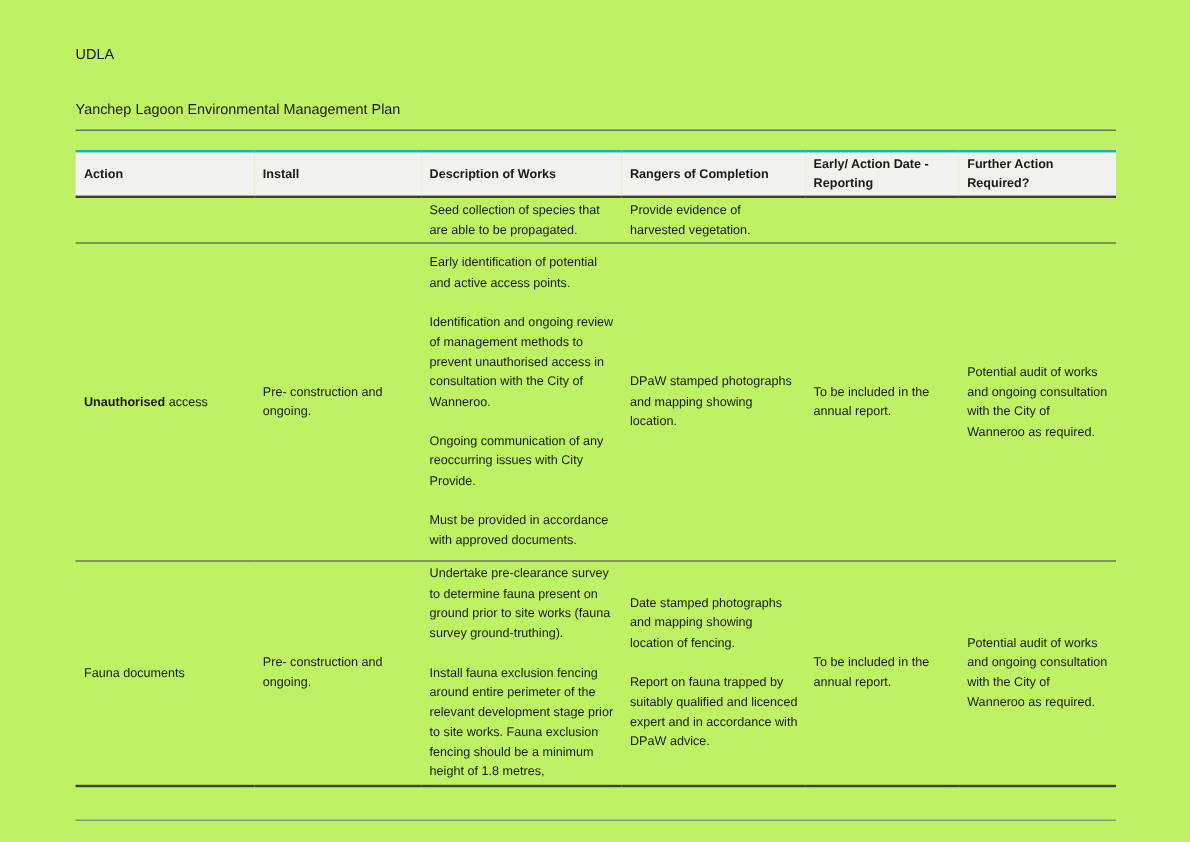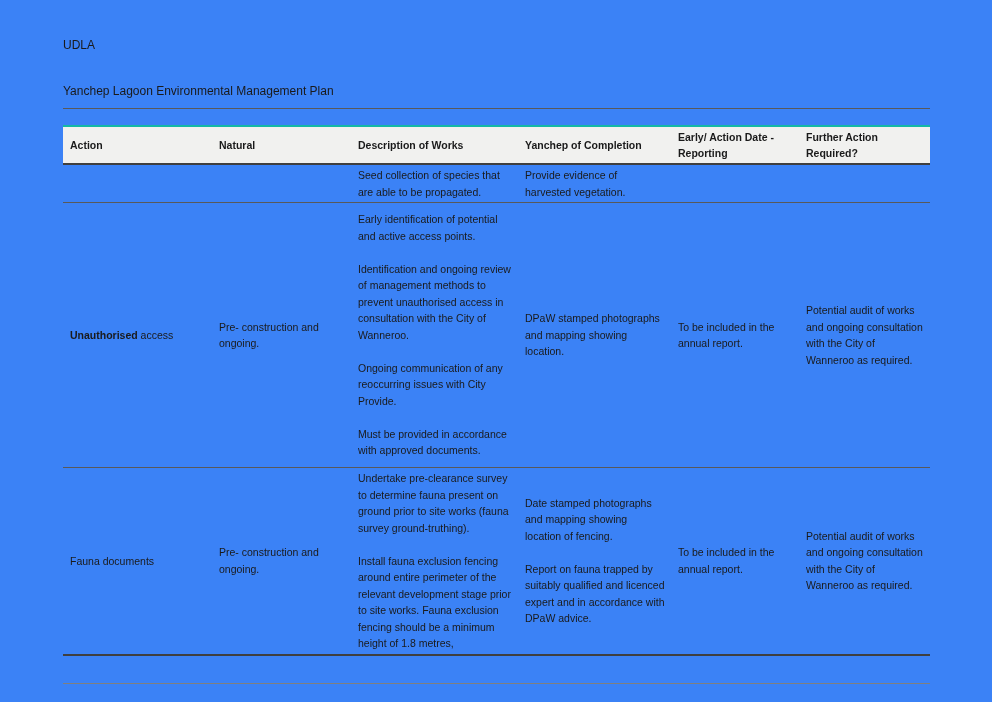--- a/index.html
+++ b/index.html
@@ -1,21 +1,21 @@
 <!DOCTYPE html>
 <html><head>
 <meta charset="utf-8">
 <style>
   * { margin: 0; padding: 0; box-sizing: border-box; }
   html, body { background: #ffffff; }
   .page {
     position: relative;
     width: 992px;
     height: 702px;
-    background: #3b82f6;
+    background: #bef264;
     font-family: "Liberation Sans", sans-serif;
     color: #1a1a1a;
     overflow: hidden;
   }
   .content { padding: 36px 62px 0 63px; }
 
   
   .doc-header .org { font-size: 12px; line-height: 18px; font-weight: 400; }
   .doc-header .title { font-size: 12px; line-height: 18px; font-weight: 400; margin-top: 28px; }
   .title-rule { border: none; border-top: 1.5px solid #595959; margin-top: 8px; }
@@ -87,23 +87,23 @@
         <col style="width:149px">
         <col style="width:139px">
         <col style="width:167px">
         <col style="width:153px">
         <col style="width:128px">
         <col style="width:131px">
       </colgroup>
       <thead>
         <tr>
           <th>Action</th>
-          <th>Natural</th>
+          <th>Install</th>
           <th>Description of Works</th>
-          <th>Yanchep of Completion</th>
+          <th>Rangers of Completion</th>
           <th>Early/ Action Date - Reporting</th>
           <th>Further Action Required?</th>
         </tr>
       </thead>
       <tbody>
           <tr class="row r0">
             <td class="cell col-action"></td>
             <td class="cell col-timing"></td>
             <td class="cell col-desc">
               <div class="para">Seed collection of species that are able to be propagated.</div>

